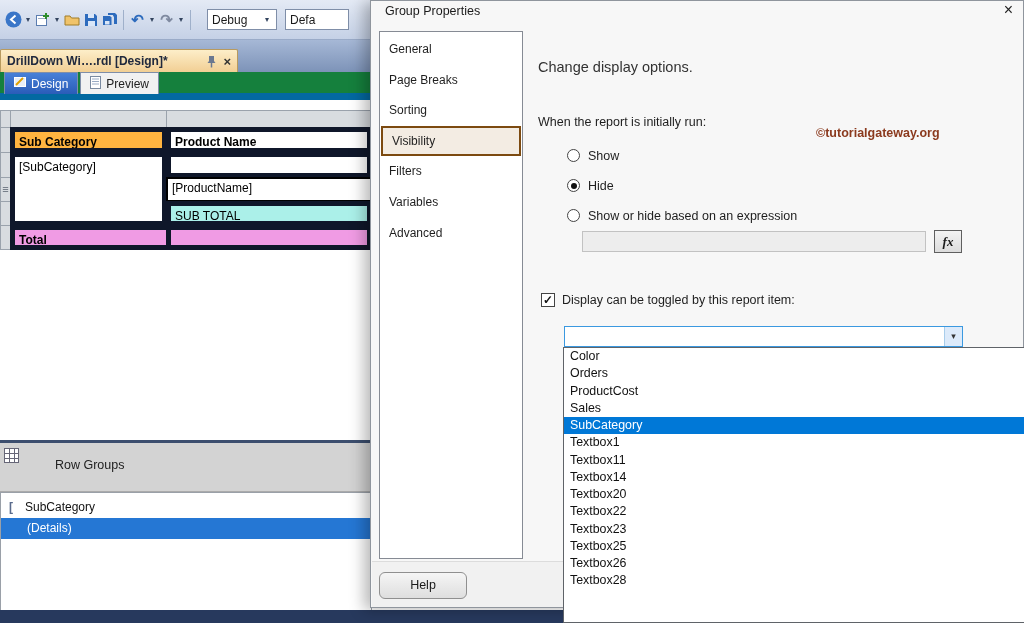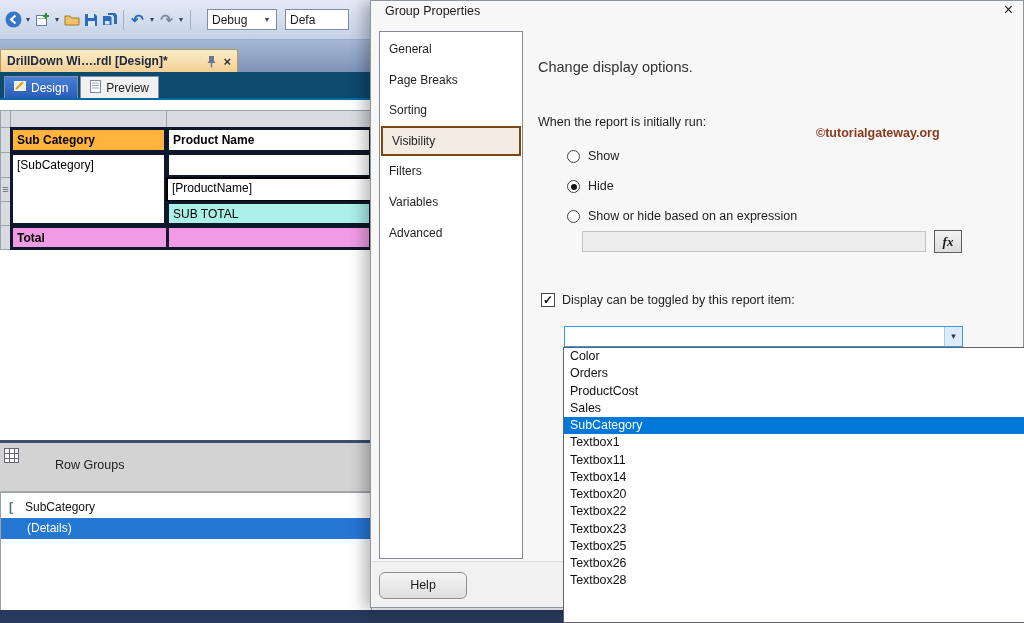--- a/index.html
+++ b/index.html
@@ -23,29 +23,29 @@
   .tabstrip { position:absolute; top:40px; left:0; width:1024px; height:32px;
     background:linear-gradient(#a6b8d6,#7d93b8); }
   .doc-tab { position:absolute; left:0; bottom:0; height:23px; width:238px;
     background:linear-gradient(#fdeec9,#f2cf94); border:1px solid #b89a5e; border-bottom:none;
     border-radius:2px 2px 0 0; display:flex; align-items:center; gap:6px;
     padding:0 6px; font-size:12px; font-weight:600; color:#20293d; }
   .doc-tab .title { white-space:nowrap; overflow:hidden; flex:1; }
   .tab-close { font-size:13px; font-weight:bold; color:#333; line-height:1; }
 
   .viewtabs { position:absolute; top:72px; left:0; width:372px; height:28px;
-    background:#0c4a6e; border-bottom:2px solid #0369a1;
-    display:flex; align-items:flex-end; padding-left:4px; gap:2px; }
+    background:#15803d; border-bottom:7px solid #0369a1;
+    display:flex; align-items:flex-start; padding-left:4px; gap:2px; }
   .vtab { height:22px; display:flex; align-items:center; gap:5px; padding:0 9px;
     font-size:12px; border:1px solid #7f8ea8; border-bottom:none; }
   .vtab.design { background:linear-gradient(#4780d8,#2a5cb8); color:#fff; }
   .vtab.preview { background:#f1f1f1; color:#222; }
 
   .design-surface { position:absolute; top:101px; left:0; width:372px; height:339px; background:#fff; }
-  .cell { position:absolute; border:3px solid #0f172a; font-size:12px; color:#000;
+  .cell { position:absolute; border:5px solid #0f172a; font-size:12px; color:#000;
     padding:3px 0 0 4px; overflow:hidden; background:#fff; }
   .handle { position:absolute; background:#d8dce0; border:1px solid #9aa2ac; }
   .rows-glyph { position:absolute; left:0; top:0; width:100%; text-align:center;
     color:#5a6470; font-size:11px; line-height:22px; }
   .hdr { font-weight:bold; }
 
   .splitter { position:absolute; top:440px; left:0; width:372px; height:3px; background:#3c4e6e; }
   .grouping-header { position:absolute; top:443px; left:0; width:372px; height:49px;
     background:#d3d3d3; border-bottom:1px solid #ababab; }
   .grouping-header .gicon { position:absolute; left:4px; top:5px; }
@@ -68,21 +68,21 @@
   .dlg-close { position:absolute; right:10px; top:0px; font-size:16px; color:#222; cursor:default; }
   .dlg-nav { position:absolute; left:8px; top:30px; width:144px; height:528px;
     background:#fff; border:1px solid #868b94; padding-top:2px; }
   .nav-item { height:30.6px; line-height:30.6px; padding-left:9px; font-size:12px; color:#1e1e1e; }
   .nav-item.selected { border:2px solid #7c4a10; background:#f3ece3; line-height:26px; margin:0 1px; }
 
   .dlg-heading { position:absolute; left:167px; top:58px; font-size:14.5px; color:#323232; }
   .dlg-runlabel { position:absolute; left:167px; top:114px; font-size:12.5px; color:#1e1e1e; }
   .watermark { position:absolute; left:445px; top:125px; font-size:12.5px; font-weight:bold; color:#8b3a1e; }
 
-  .radio-row { position:absolute; left:196px; display:flex; align-items:flex-end; gap:8px; font-size:12.5px; color:#1e1e1e; }
+  .radio-row { position:absolute; left:196px; display:flex; align-items:flex-start; gap:8px; font-size:12.5px; color:#1e1e1e; }
   .radio { width:13px; height:13px; border:1px solid #444; border-radius:50%; background:#fff;
     display:flex; align-items:center; justify-content:center; }
   .radio.on::after { content:""; width:6px; height:6px; border-radius:50%; background:#111; }
 
   .expr-input { position:absolute; left:211px; top:230px; width:344px; height:21px;
     background:#ededed; border:1px solid #c2c2c2; }
   .fx-btn { position:absolute; left:563px; top:229px; width:28px; height:23px;
     background:linear-gradient(#f3f3f3,#dcdcdc); border:1px solid #5f5f5f;
     font-family:"Liberation Serif",serif; font-style:italic; font-weight:bold;
     font-size:13px; color:#1a1a1a; text-align:center; line-height:21px; }

